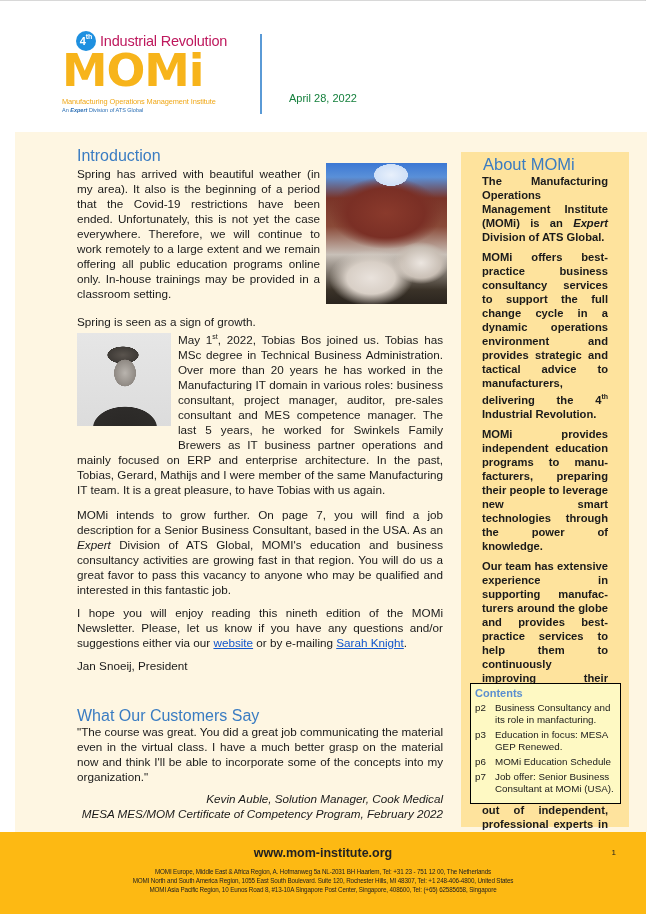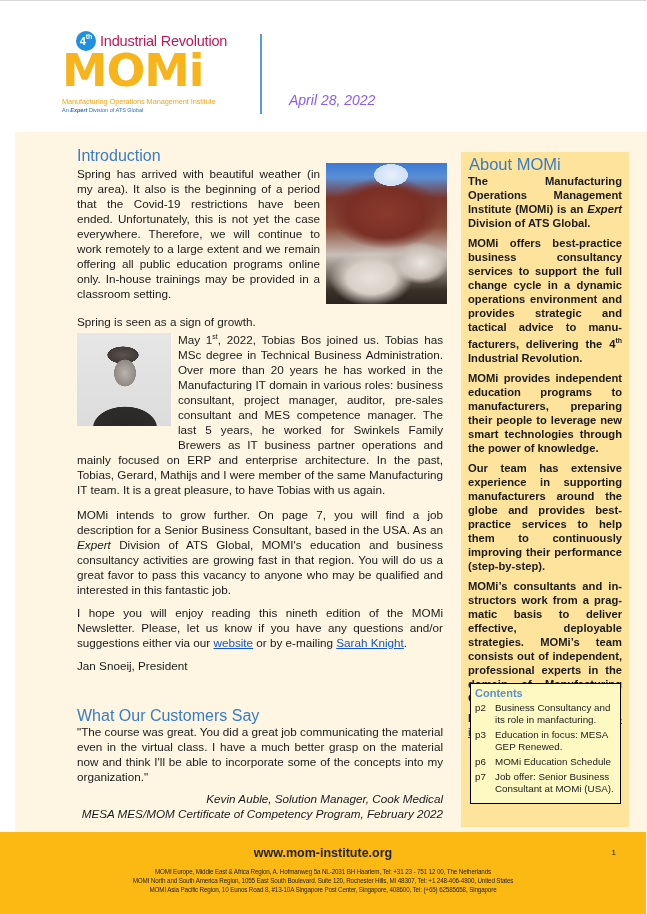--- a/index.html
+++ b/index.html
@@ -12,21 +12,21 @@
   .logo { position: absolute; left: 62px; top: 30px; width: 175px; height: 90px; }
   .logo .badge { position: absolute; left: 14px; top: 0; width: 20px; height: 20px; border-radius: 50%; background: #1e90e0; color: #fff; font-size: 11px; font-weight: bold; line-height: 20px; text-align: center; }
   .logo .badge sup { font-size: 7px; vertical-align: top; line-height: 12px; }
   .logo .ir { position: absolute; left: 38px; top: 2px; font-size: 14.5px; color: #be185d; letter-spacing: -0.2px; white-space: nowrap; }
   .logo .momi { position: absolute; left: 0; top: 17px; font-size: 44px; font-weight: bold; color: #f7b41b; letter-spacing: -1px; line-height: 46px; font-family: "DejaVu Sans", sans-serif; transform: scaleX(1.04); transform-origin: left; }
   .logo .mfg { position: absolute; left: 0; top: 66px; font-size: 7.4px; color: #f0a818; white-space: nowrap; letter-spacing: -0.1px; }
   .logo .div { position: absolute; left: 0; top: 76px; font-size: 5.5px; color: #2b6fb5; white-space: nowrap; }
   .logo .div em { font-weight: bold; }
   .hdr-divider { position: absolute; left: 260px; top: 33px; width: 2px; height: 80px; background: #5a9ad6; }
   .title { position: absolute; left: 288px; top: 43px; font-size: 37px; font-weight: bold; color: #0a96f0; letter-spacing: 0px; font-family: "Liberation Sans", sans-serif; }
-  .date { position: absolute; left: 289px; top: 91px; font-size: 14px; color: #8b5cf6; font-style: italic; }
+  .date { position: absolute; left: 289px; top: 91px; font-size: 11px; color: #15803d; }
 
   
   .content { position: absolute; left: 0; top: 131px; width: 646px; height: 700px; background: #fef6e2; margin-left: 15px; }
 
   .main { position: absolute; left: 62px; top: 0; width: 366px; font-size: 11.7px; line-height: 15px; }
   h2 { font-weight: normal; color: #3a7cc2; font-size: 16px; line-height: 18px; }
   .main p { text-align: justify; margin-bottom: 8px; }
   .intro-h { position: absolute; top: 15px; left: 0; }
   .intro-txt { position: absolute; top: 34px; left: 0; width: 243px; text-align: justify; }
   .photo { position: absolute; left: 249px; top: 31px; width: 121px; height: 141px; overflow: hidden;
@@ -50,21 +50,21 @@
   .float-box { float: left; width: 101px; height: 120px; }
   .grow { position: absolute; top: 375px; left: 0; width: 366px; }
   .sig { }
   a { color: #1155cc; text-decoration: underline; }
 
   .cust-h { position: absolute; top: 575px; left: 0; }
   .cust-txt { position: absolute; top: 592px; left: 0; width: 366px; text-align: justify; }
   .cust-attr { position: absolute; top: 659px; left: 0; width: 366px; text-align: right; font-style: italic; }
 
   
-  .side { position: absolute; left: 446px; top: 20px; width: 168px; height: 675px; background: #fee39d; padding: 2px 7px; font-size: 11.2px; line-height: 14px; }
+  .side { position: absolute; left: 446px; top: 20px; width: 168px; height: 675px; background: #fee39d; padding: 2px 21px; font-size: 11.2px; line-height: 14px; }
   .side h2 { font-size: 16.5px; line-height: 20px; margin-bottom: 0px; margin-left: 1px; }
   .side p { text-align: justify; margin-bottom: 6px; font-weight: bold; }
   .contents { position: absolute; left: 9px; top: 531px; width: 151px; height: 121px; border: 1px solid #000000; background: #fef9c3; padding: 3px 4px; font-size: 9.8px; line-height: 12px; }
   .contents h3 { color: #5b8fd0; font-size: 11px; font-weight: bold; margin-bottom: 3px; }
   .contents .row { display: flex; margin-bottom: 3px; }
   .contents .pg { width: 20px; flex: none; }
 
   
   .footer { position: absolute; left: 0; top: 831px; width: 646px; height: 83px; background: #fdb913; text-align: center; }
   .footer .url { position: absolute; left: 0; width: 646px; top: 14px; font-size: 12.5px; font-weight: bold; color: #222; }

